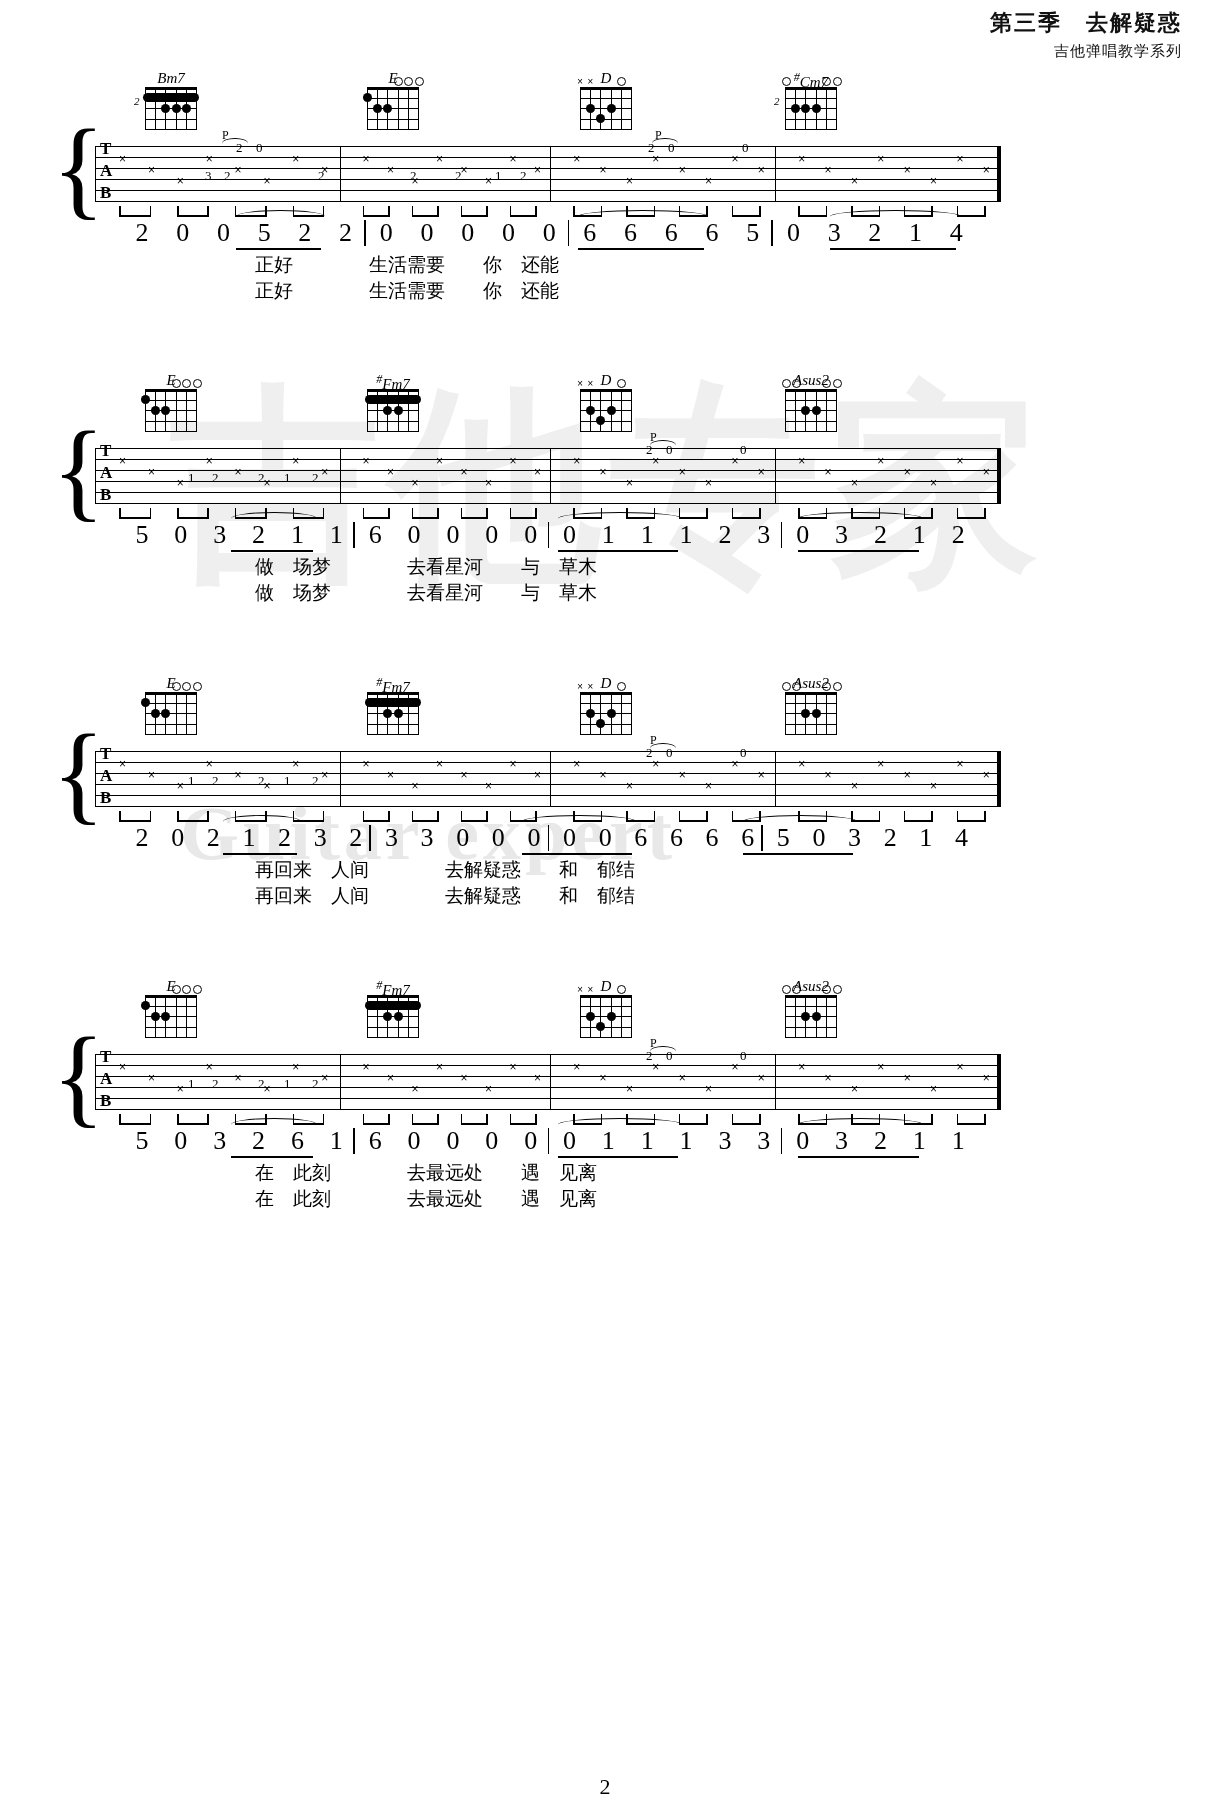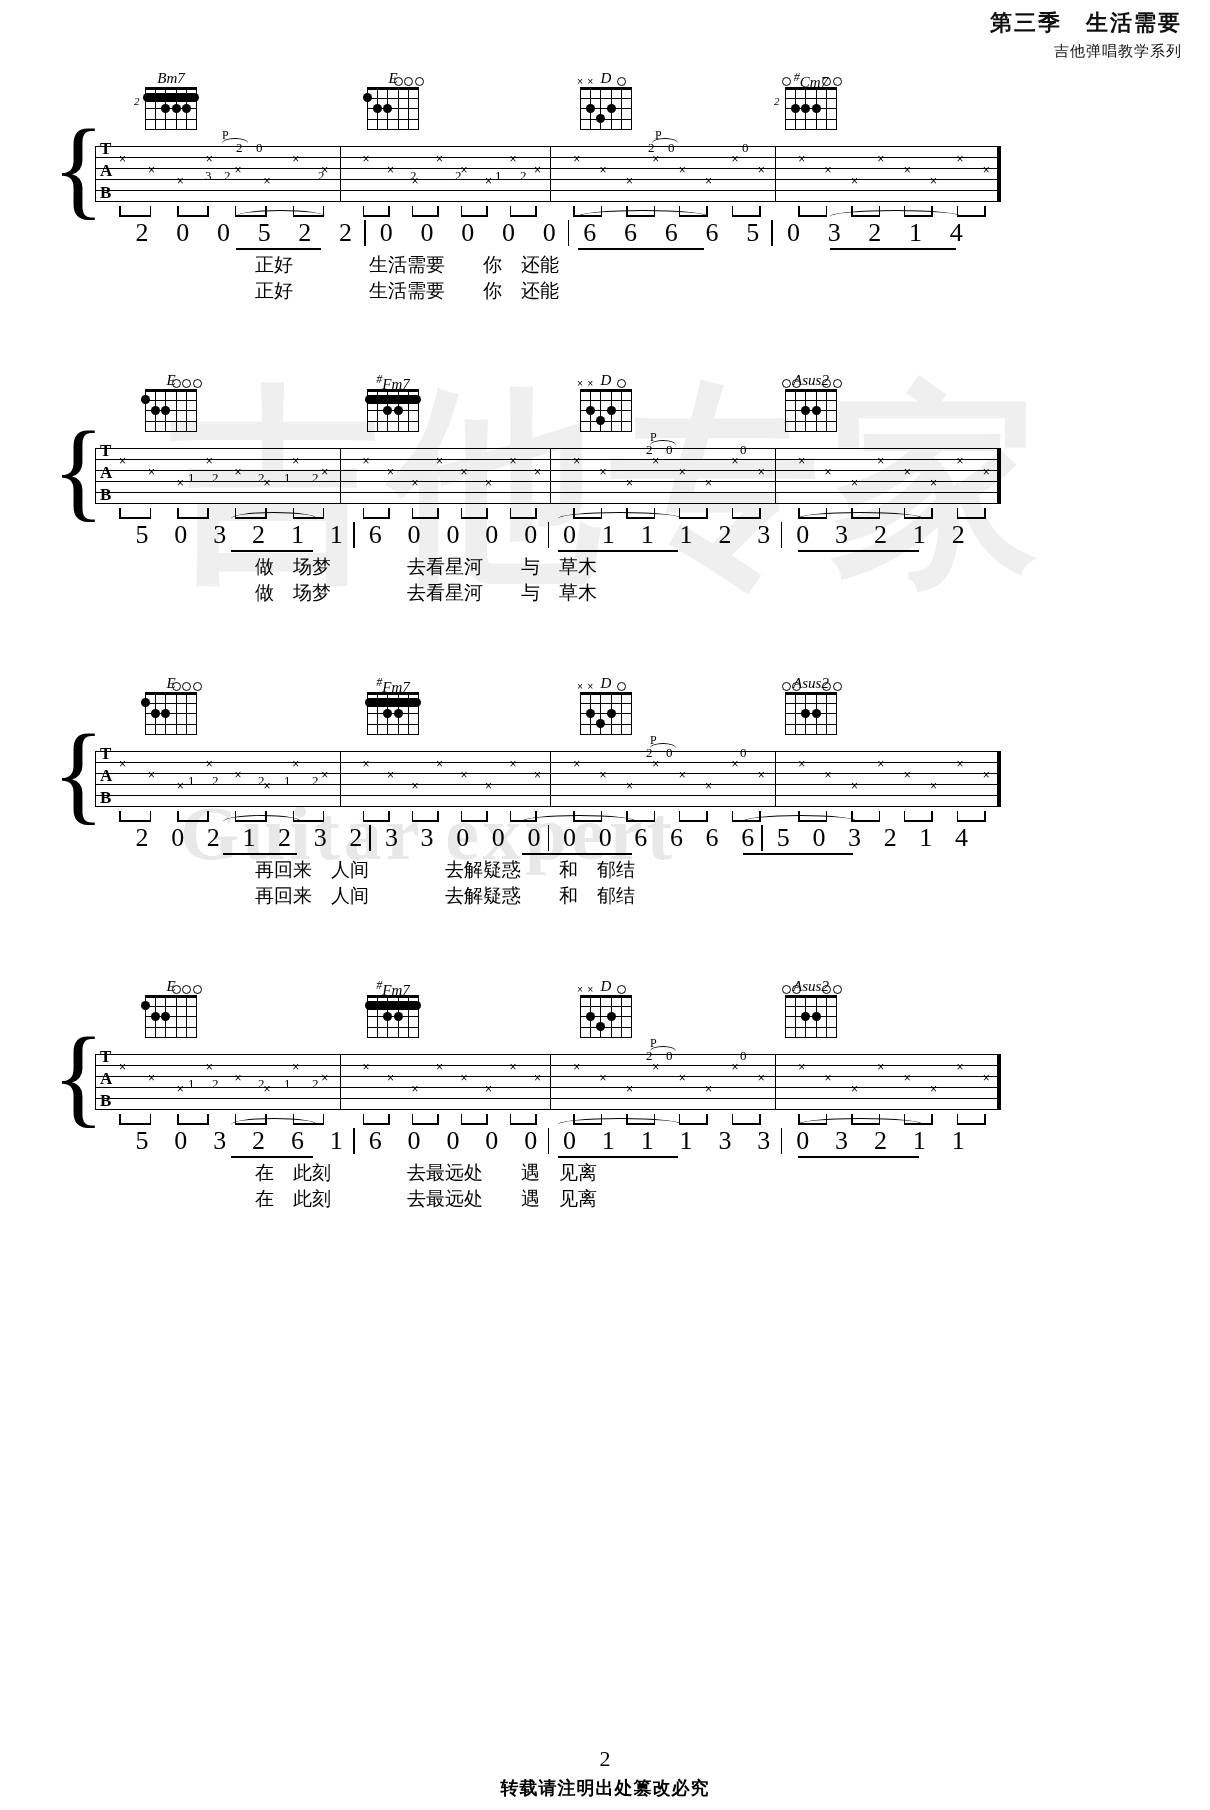--- a/index.html
+++ b/index.html
@@ -120,21 +120,21 @@
   .pageno{font-family:"Liberation Serif",serif;font-size:22px;color:#000;}
   .copy{
     font-family:"DejaVu Sans", sans-serif;font-size:18px;font-weight:bold;color:#000;
     margin-top:4px;letter-spacing:1px;
   }
 </style>
 </head>
 <body>
 
 <div class="header">
-  <div class="line1">第三季　生活需要</div>
+  <div class="line1">第三季　去解疑惑</div>
   <div class="line2">吉他弹唱教学系列</div>
 </div>
 
 <div class="watermark">
   <div class="wm-cn">吉他专家</div>
   <div class="wm-en">Guitar expert</div>
 </div>
 
 <div id="systems-root">
     <div class="system" style="top:70px">
@@ -1216,14 +1216,13 @@
         <span class="ly" style="left:255px">在　此刻　　　　去最远处　　遇　见离</span>
       </div>
       <div class="lyricrow">
         <span class="ly" style="left:255px">在　此刻　　　　去最远处　　遇　见离</span>
       </div>
     </div>
   </div>
 
 <div class="footer">
   <div class="pageno">2</div>
-  <div class="copy">转载请注明出处篡改必究</div>
 </div>
 
 </body></html>

